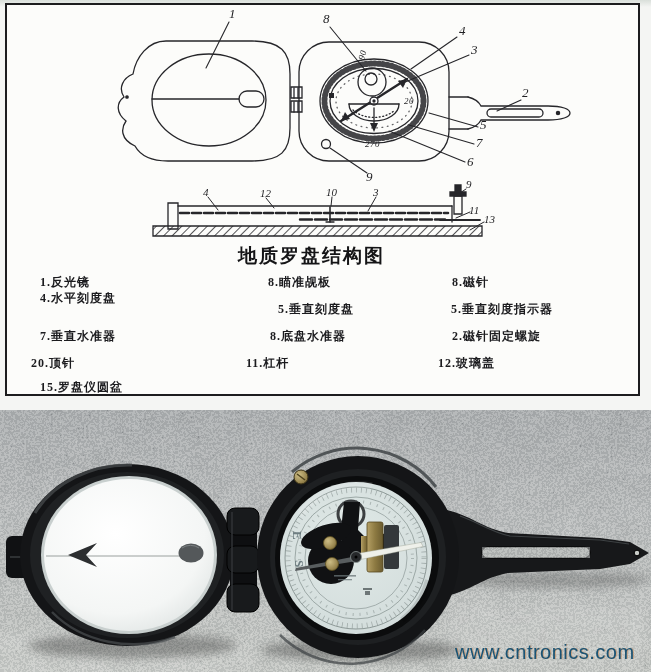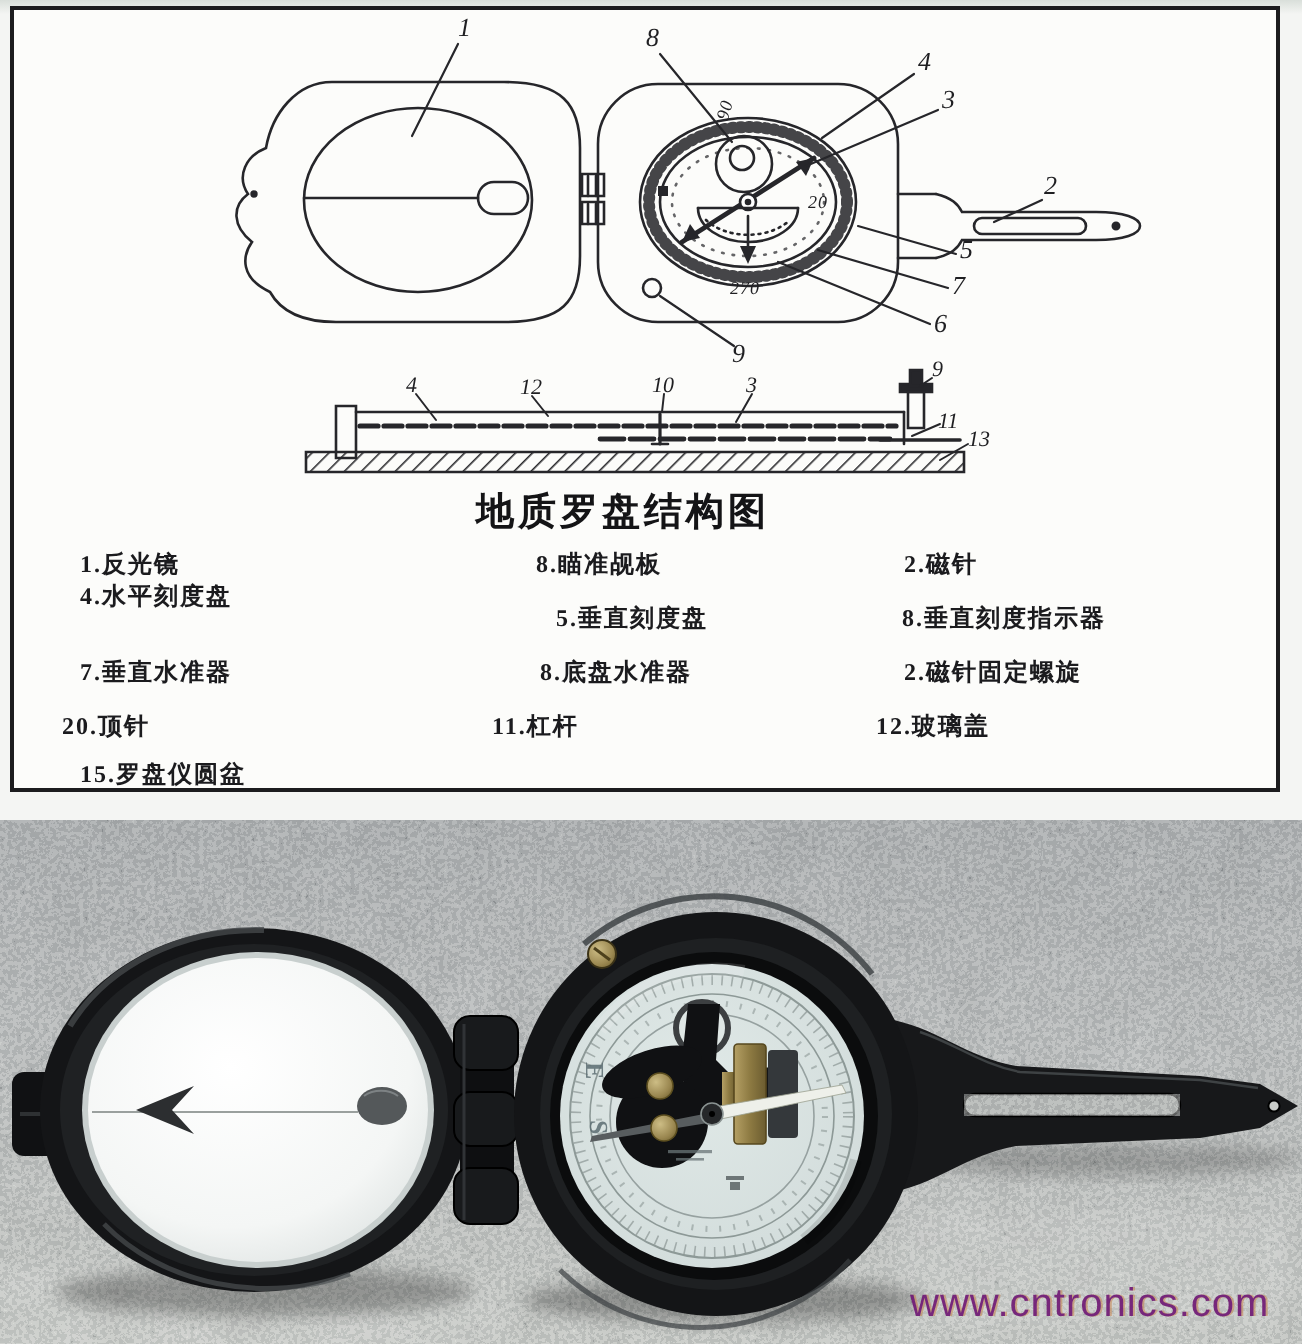--- a/index.html
+++ b/index.html
@@ -31,21 +31,21 @@
   .lg{
     position:absolute;white-space:nowrap;
     font-family:"Liberation Serif",serif;font-weight:bold;
     font-size:12px;letter-spacing:1px;color:#1b1b1e;
   }
   
   .photo{position:relative;width:651px;height:262px;background:#a3a6a5;}
   .watermark{
     position:absolute;left:455px;top:231px;
     font-family:"Liberation Sans",sans-serif;
-    font-size:20px;letter-spacing:0.5px;color:#701a75;opacity:0.92;
+    font-size:20px;letter-spacing:0.5px;color:#0c4a6e;opacity:0.92;
     text-shadow:1px 0 0 rgba(198,124,66,0.55);
   }
 </style>
 </head>
 <body>
 
 <div class="diagram">
   <div class="frame"></div>
 
   <svg class="draw" width="651" height="245" viewBox="0 0 651 245">
@@ -175,24 +175,24 @@
         <text class="cos" x="484" y="223">13</text>
       </g>
     </g>
   </svg>
 
   <div class="title">地质罗盘结构图</div>
 
   <div>
     <span class="lg" style="left:40px;top:274px">1.反光镜</span>
     <span class="lg" style="left:268px;top:274px">8.瞄准觇板</span>
-    <span class="lg" style="left:452px;top:274px">2.磁针</span>
+    <span class="lg" style="left:452px;top:274px">8.磁针</span>
     <span class="lg" style="left:40px;top:290px">4.水平刻度盘</span>
     <span class="lg" style="left:278px;top:301px">5.垂直刻度盘</span>
-    <span class="lg" style="left:451px;top:301px">8.垂直刻度指示器</span>
+    <span class="lg" style="left:451px;top:301px">5.垂直刻度指示器</span>
     <span class="lg" style="left:40px;top:328px">7.垂直水准器</span>
     <span class="lg" style="left:270px;top:328px">8.底盘水准器</span>
     <span class="lg" style="left:452px;top:328px">2.磁针固定螺旋</span>
     <span class="lg" style="left:31px;top:355px">20.顶针</span>
     <span class="lg" style="left:246px;top:355px">11.杠杆</span>
     <span class="lg" style="left:438px;top:355px">12.玻璃盖</span>
     <span class="lg" style="left:40px;top:379px">15.罗盘仪圆盆</span>
   </div>
 </div>
 

